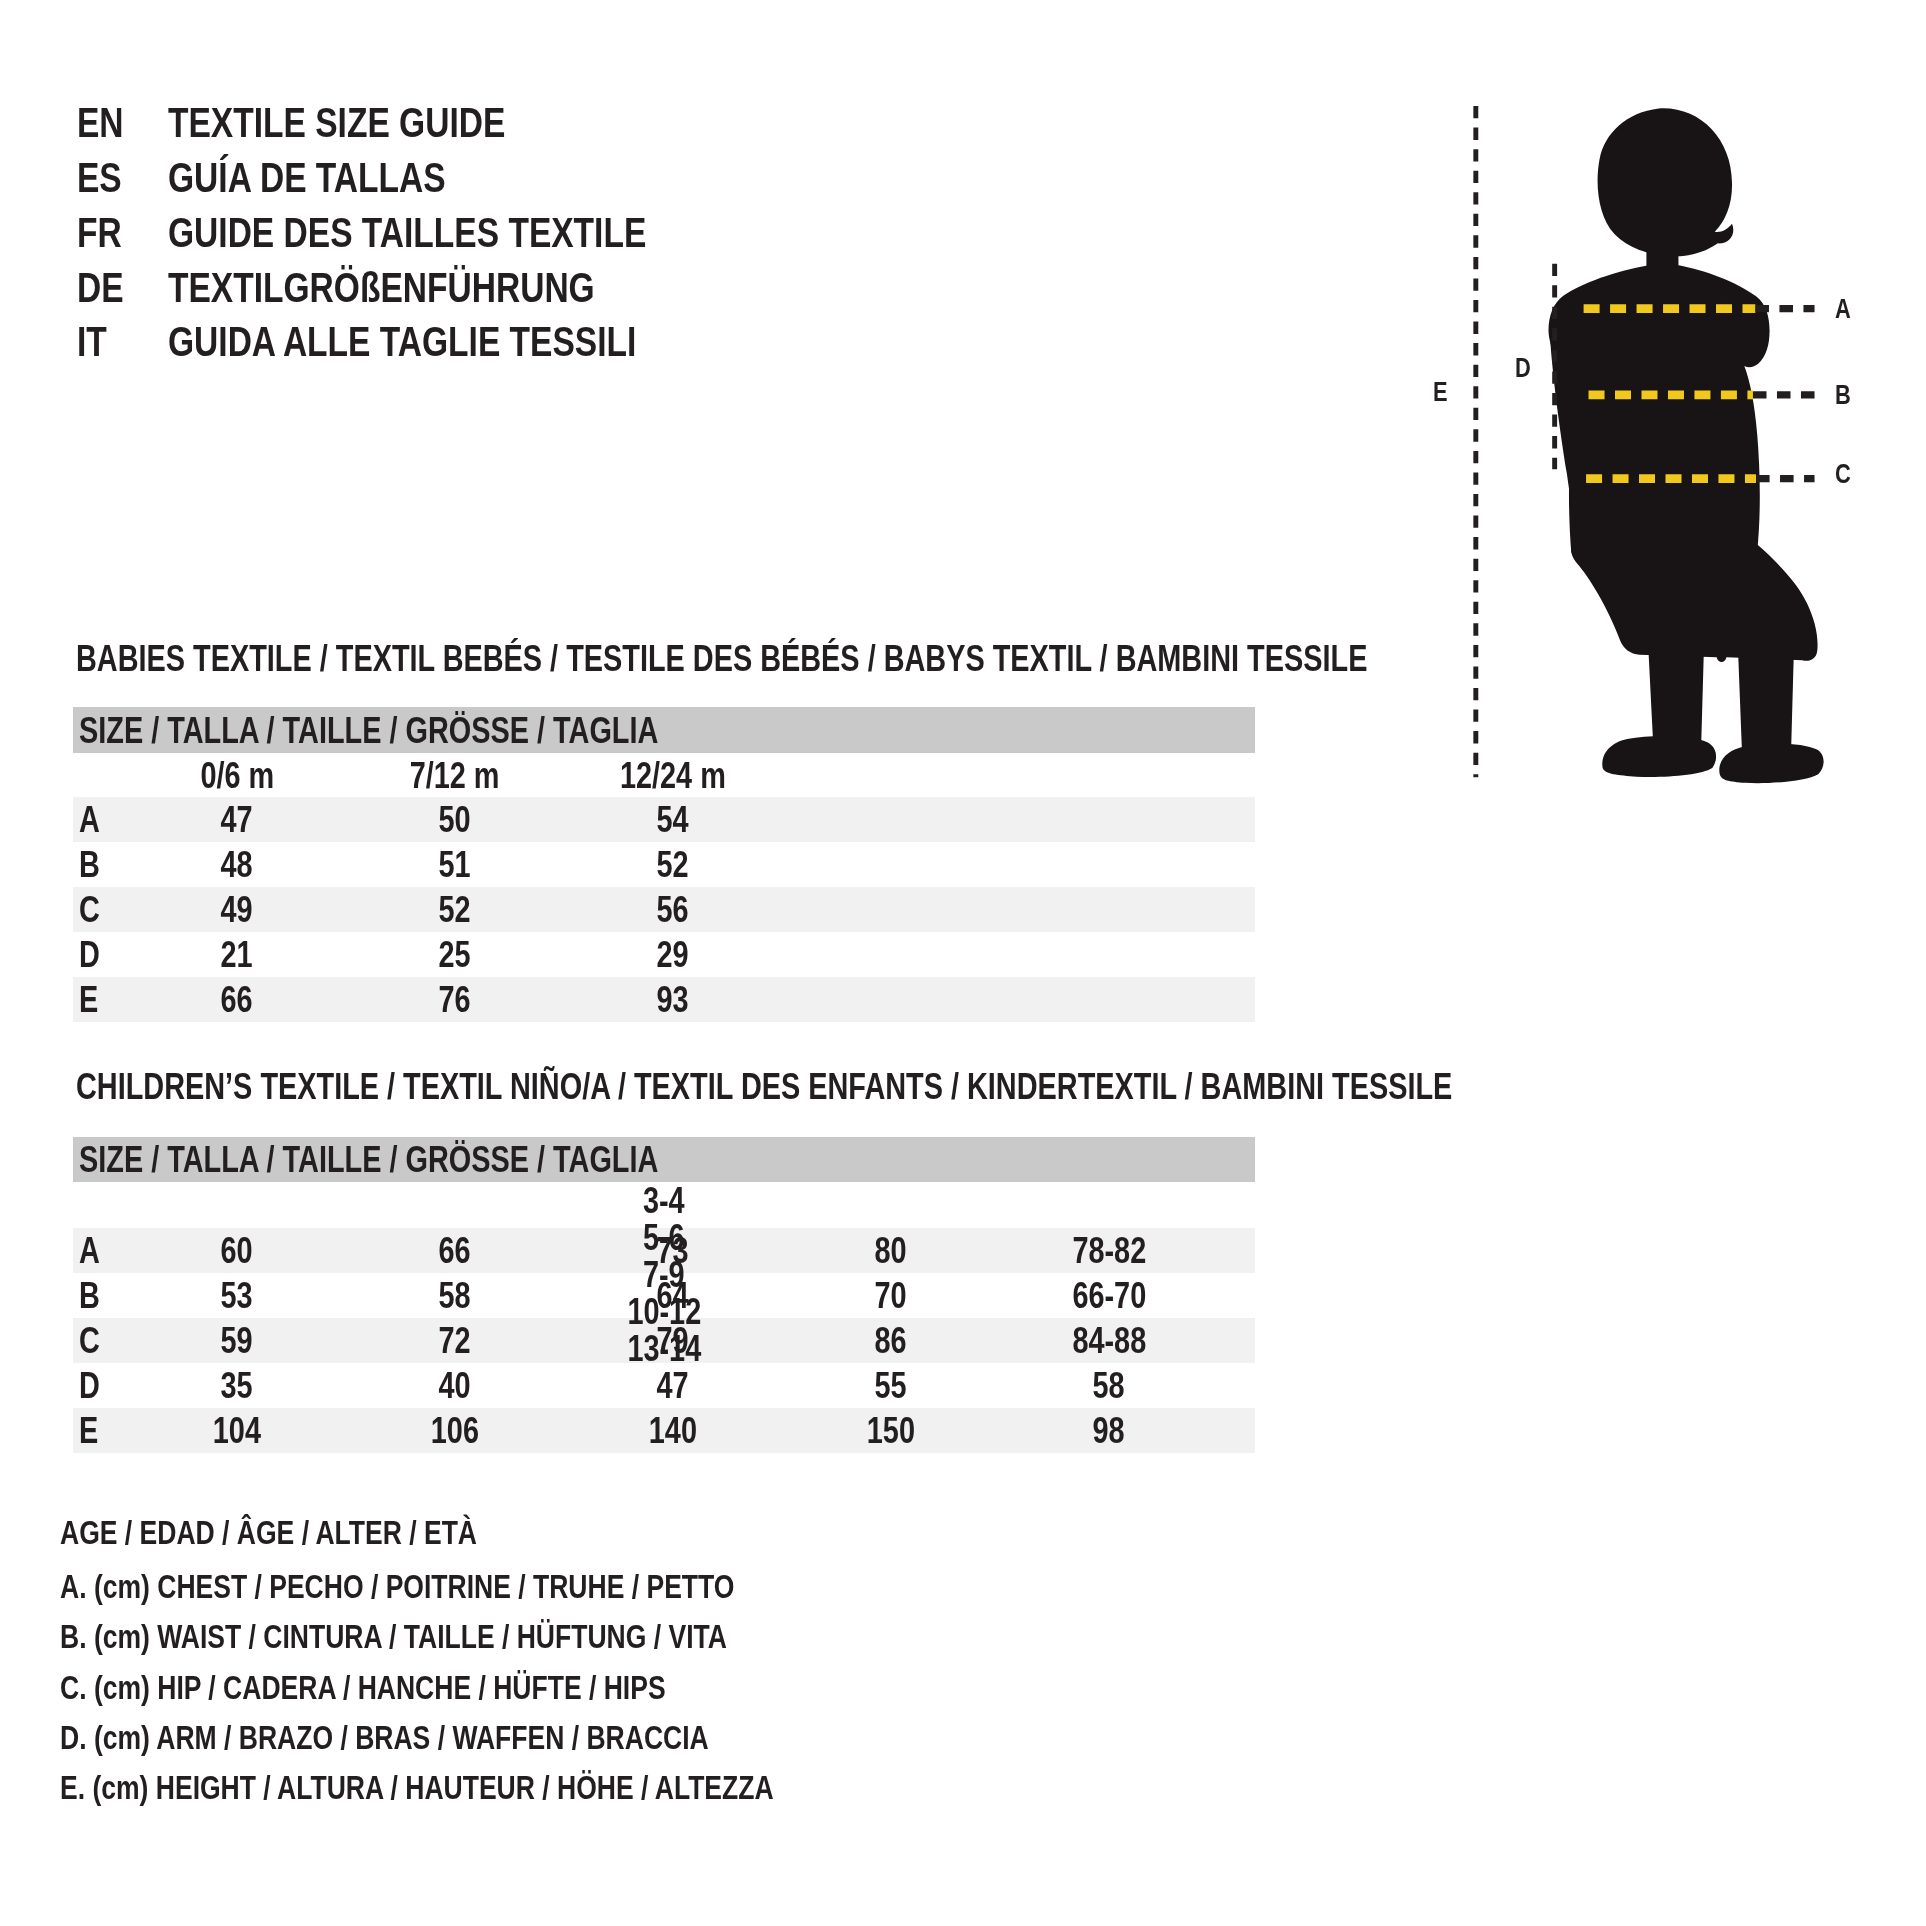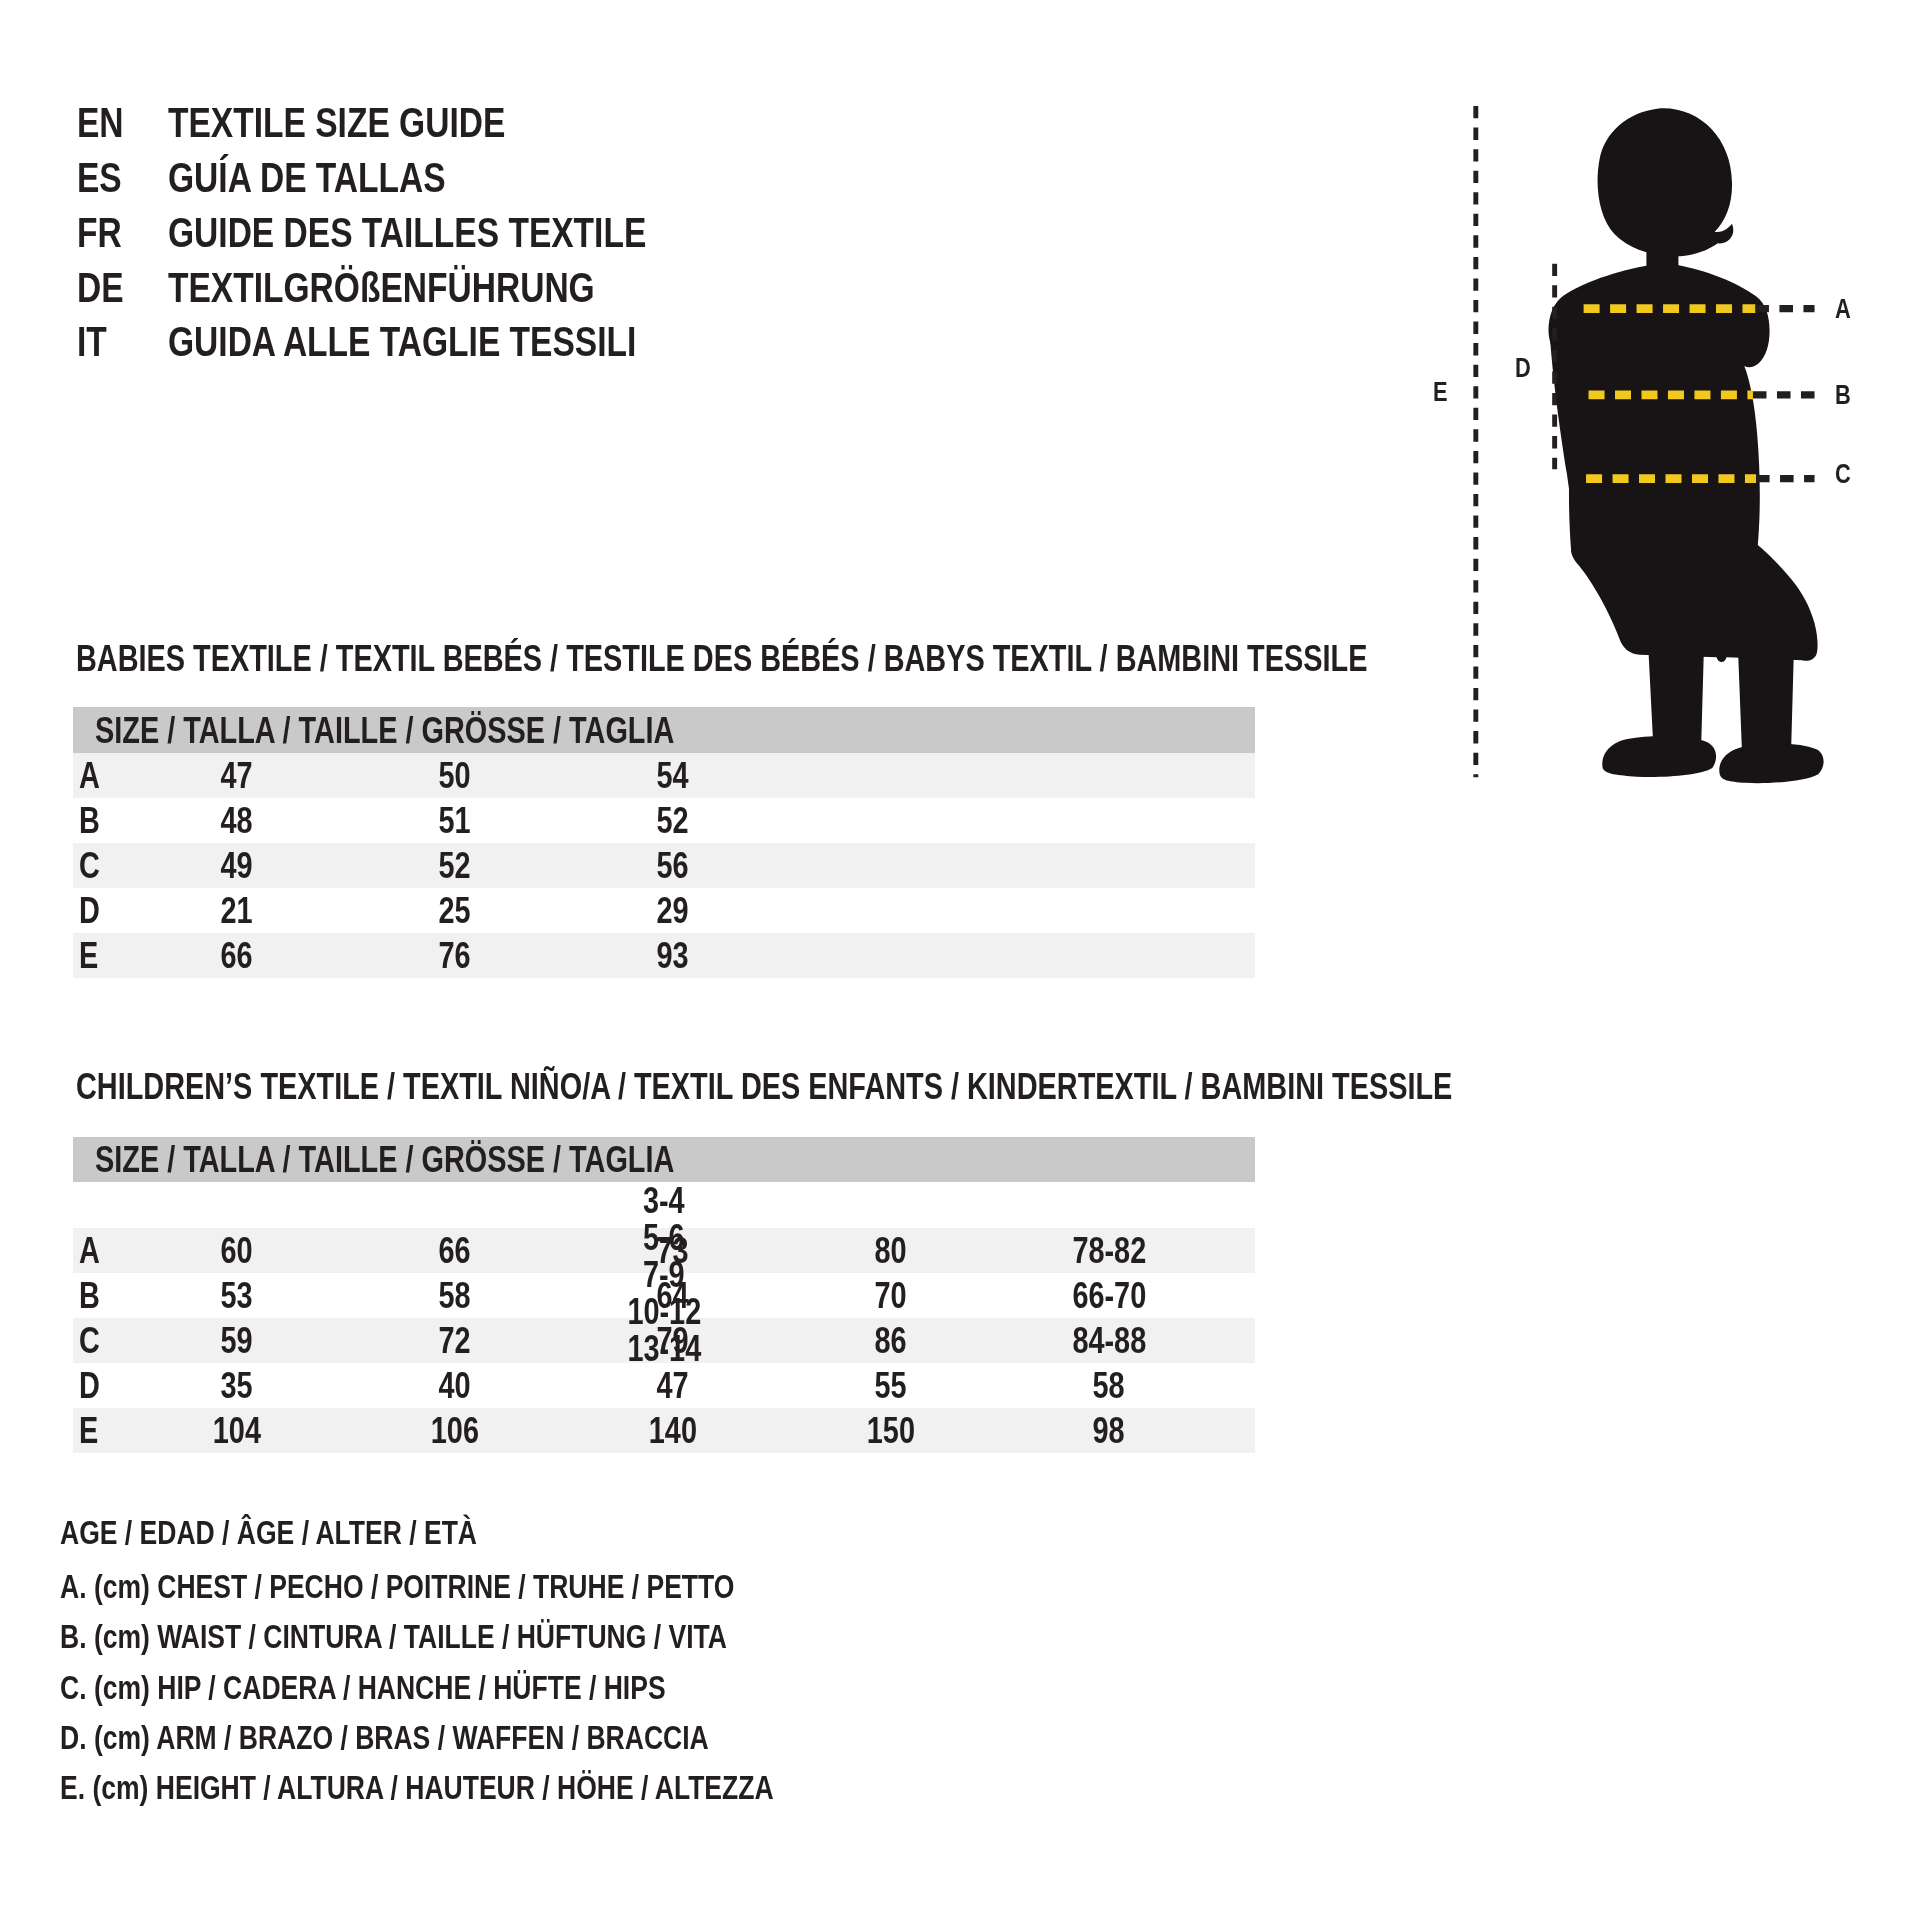--- a/index.html
+++ b/index.html
@@ -14,21 +14,21 @@
   body{font-family:"Liberation Sans", sans-serif;color:var(--ink);}
   .abs{position:absolute;}
   
   .cond{display:inline-block;transform:scaleX(0.78);transform-origin:0 50%;white-space:nowrap;font-weight:700;line-height:1;}
   .cond-c{display:inline-block;transform:scaleX(0.78);transform-origin:50% 50%;white-space:nowrap;font-weight:700;line-height:1;}
   .t70{font-size:43px;}
   .t60{font-size:37px;}
   .t55{font-size:34px;}
   
   .table{position:absolute;left:73px;width:1182px;}
-  .bar{height:46px;background:var(--bar);display:flex;align-items:center;padding-left:22px;}
+  .bar{height:46px;background:var(--bar);display:flex;align-items:center;padding-left:6px;}
   .trow{display:flex;align-items:center;}
   .trow.shade{background:var(--zebra);}
   .cell-letter{width:55px;padding-left:5.5px;display:flex;align-items:center;}
   .cell{width:218px;display:flex;align-items:center;justify-content:center;text-align:center;}
   .figure-wrap{position:absolute;left:1405px;top:86px;width:521px;height:715px;}
   svg{display:block;}
   .sil{fill:var(--sil);stroke:none;}
   .dash-e{stroke:var(--ink);stroke-width:8;stroke-dasharray:20 15;fill:none;}
   .dash-d{stroke:var(--ink);stroke-width:8;stroke-dasharray:20 15;fill:none;}
   .dash-yellow{stroke:var(--accent);stroke-width:14;stroke-dasharray:26 17;fill:none;}
@@ -139,20 +139,32 @@
   <span class="abs fig-label cond" style="left:1835px;top:460px;">C</span>
   <span class="abs fig-label cond" style="left:1515px;top:354px;">D</span>
   <span class="abs fig-label cond" style="left:1433px;top:378px;">E</span>
 
   <span class="abs cond t60" style="left:76px;top:640px;">BABIES TEXTILE / TEXTIL BEBÉS / TESTILE DES BÉBÉS / BABYS TEXTIL / BAMBINI TESSILE</span>
 
   <div class="table" style="top:707px;">
     <div class="bar">
       <span class="cond t60">SIZE / TALLA / TAILLE / GRÖSSE / TAGLIA</span>
     </div>
+    <div class="trow" style="height:44px;">
+      <div class="cell-letter"></div>
+      <div class="cell">
+          <span class="cond-c t60">0/6 m</span>
+        </div>
+      <div class="cell">
+          <span class="cond-c t60">7/12 m</span>
+        </div>
+      <div class="cell">
+          <span class="cond-c t60">12/24 m</span>
+        </div>
+    </div>
 
     <div class="trow shade" style="height:45px;">
       <div class="cell-letter">
           <span class="cond t60">A</span>
         </div>
       <div class="cell">
           <span class="cond-c t60">47</span>
         </div>
       <div class="cell">
           <span class="cond-c t60">50</span>

